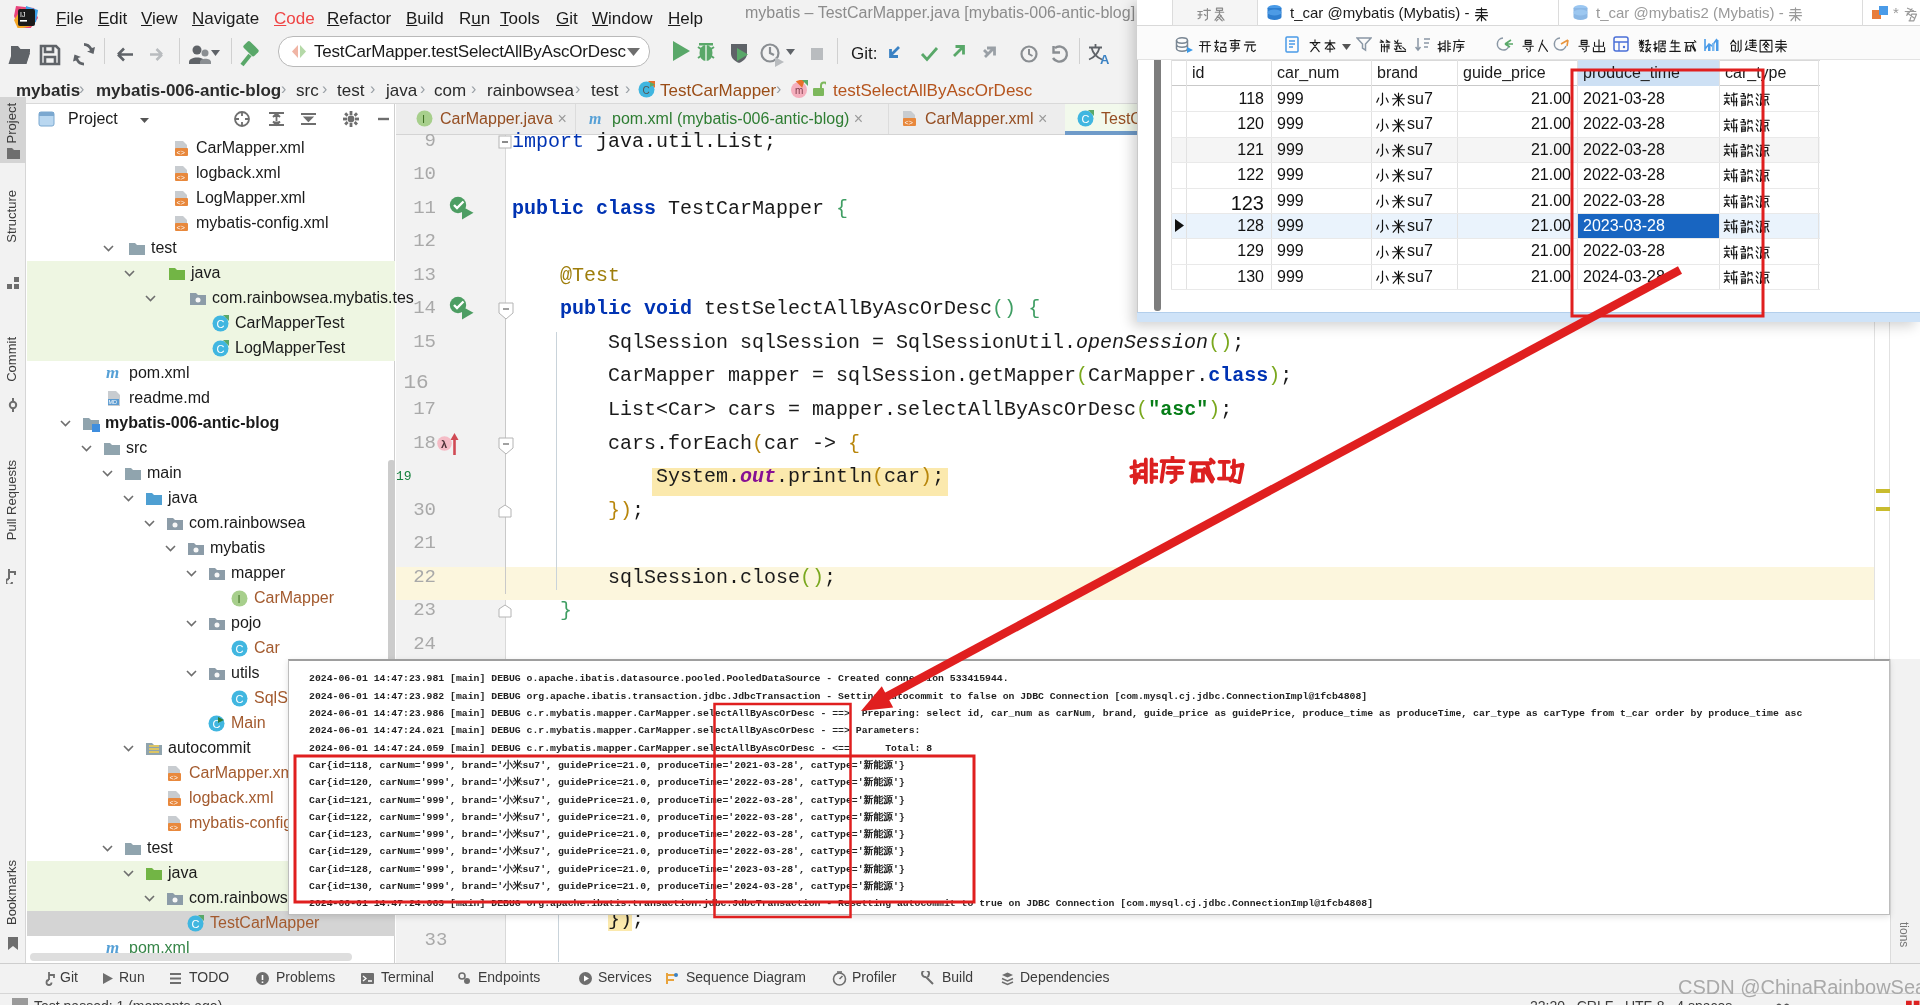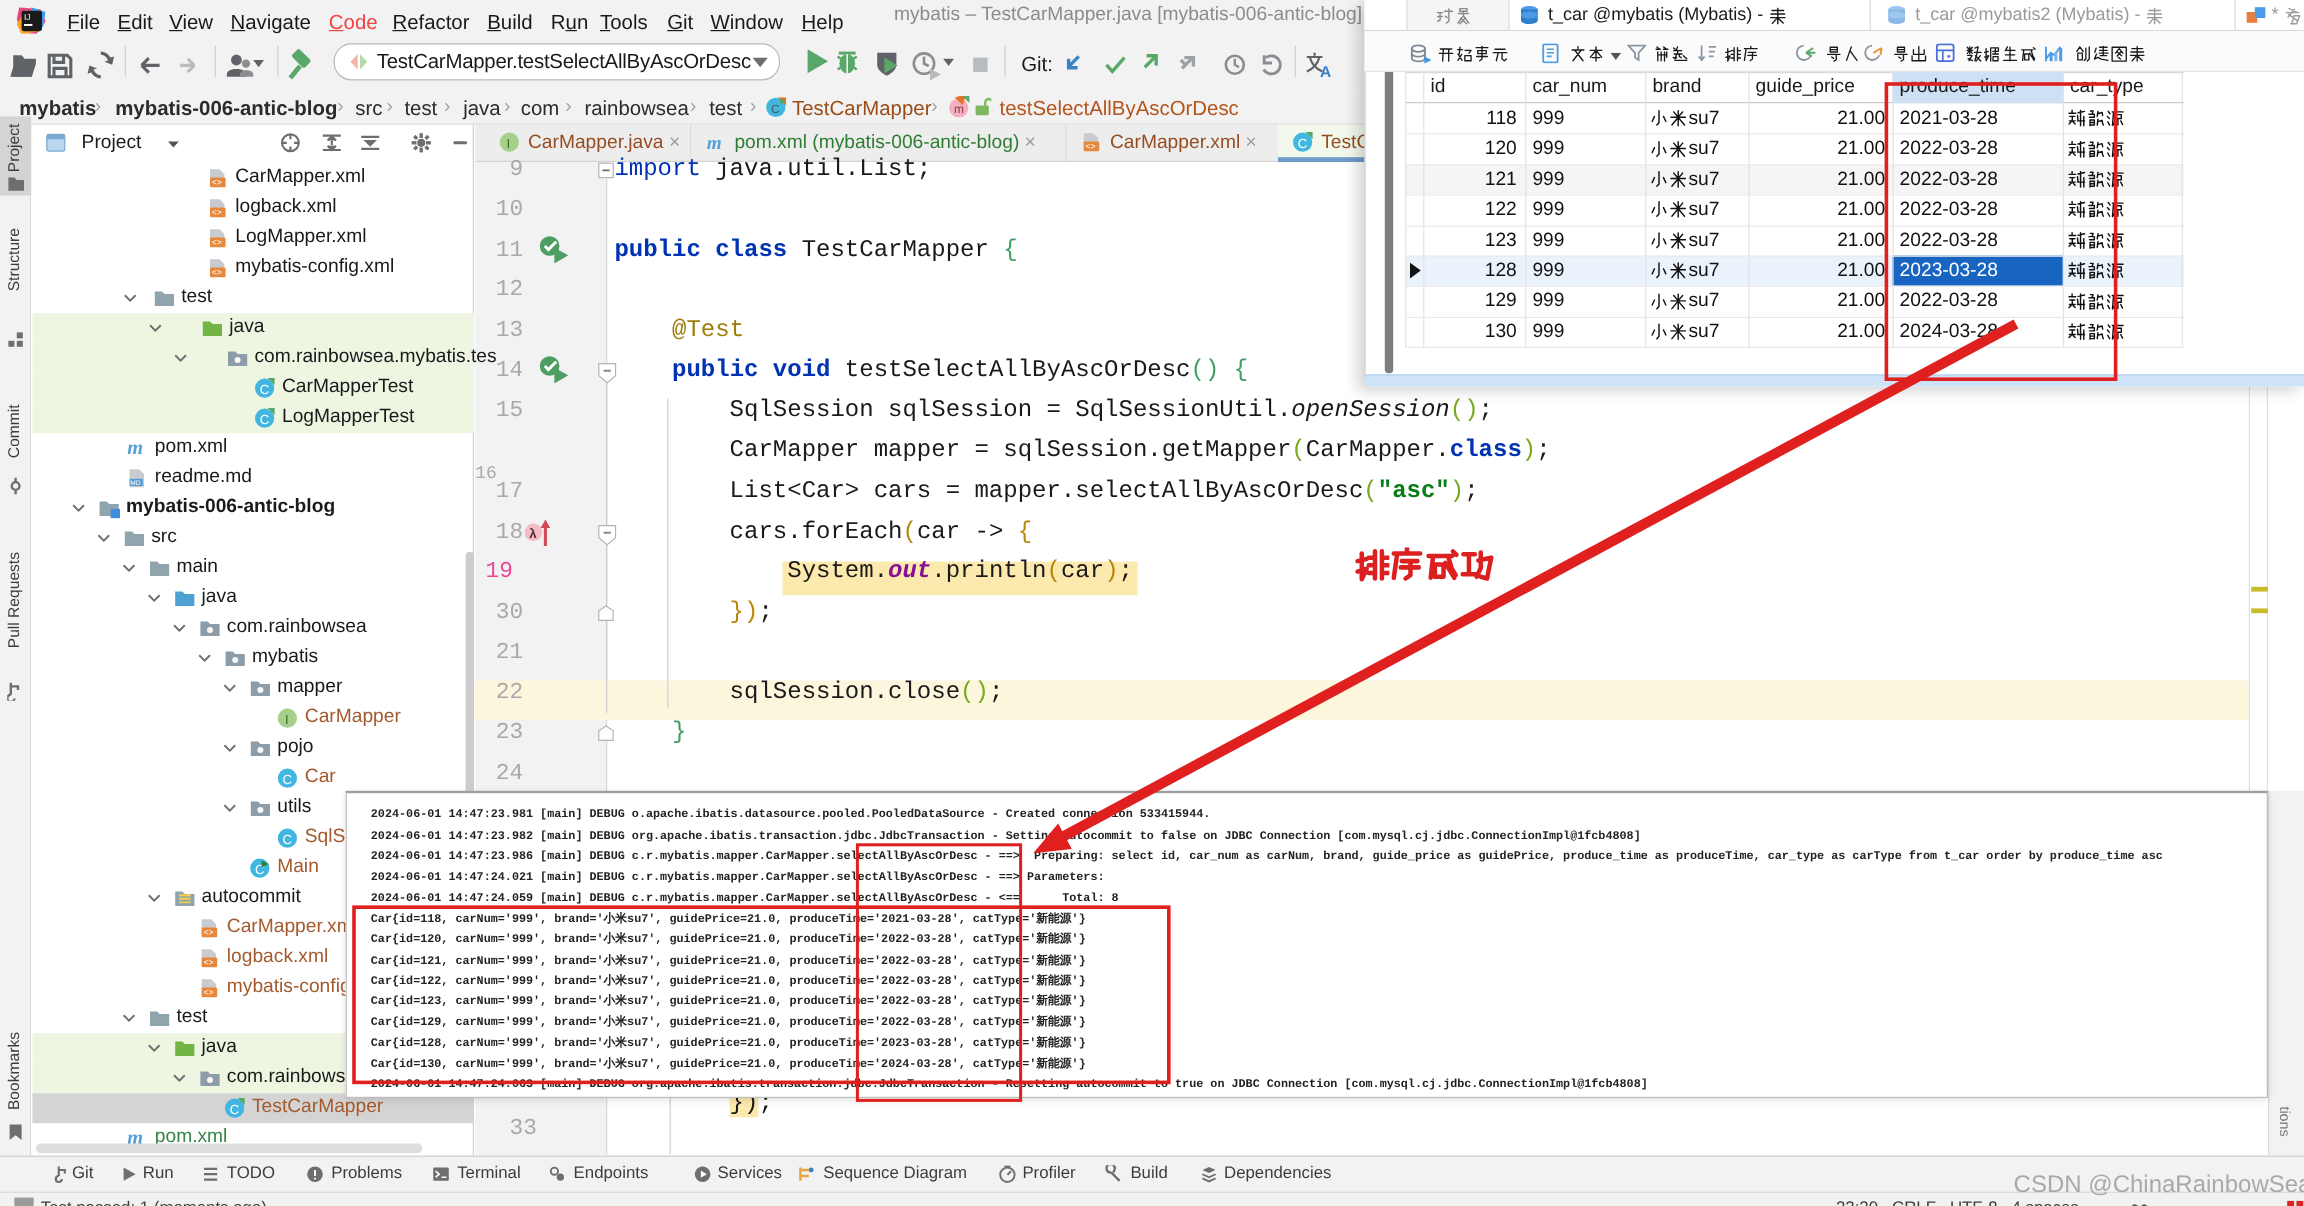--- a/index.html
+++ b/index.html
@@ -568,24 +568,24 @@
 <div class="ab" style="left:652px;top:468.1px;width:296px;height:27.5px;background:#fbe9ad"></div>
 <div class="ab" style="left:556px;top:331.9px;width:1px;height:258.4px;background:#c9d3da"></div>
 <div class="ab" style="left:558px;top:915px;width:1px;height:47px;background:#c9d3da"></div>
 <div class="ab mono" style="left:396px;top:124.6px;width:40px;height:33.5px;line-height:33.5px;font-size:19px;color:#a9a9a9;text-align:right">9</div>
 <div class="ab mono" style="left:396px;top:158.1px;width:40px;height:33.5px;line-height:33.5px;font-size:19px;color:#a9a9a9;text-align:right">10</div>
 <div class="ab mono" style="left:396px;top:191.7px;width:40px;height:33.5px;line-height:33.5px;font-size:19px;color:#a9a9a9;text-align:right">11</div>
 <div class="ab mono" style="left:396px;top:225.2px;width:40px;height:33.5px;line-height:33.5px;font-size:19px;color:#a9a9a9;text-align:right">12</div>
 <div class="ab mono" style="left:396px;top:258.8px;width:40px;height:33.5px;line-height:33.5px;font-size:19px;color:#a9a9a9;text-align:right">13</div>
 <div class="ab mono" style="left:396px;top:292.4px;width:40px;height:33.5px;line-height:33.5px;font-size:19px;color:#a9a9a9;text-align:right">14</div>
 <div class="ab mono" style="left:396px;top:325.9px;width:40px;height:33.5px;line-height:33.5px;font-size:19px;color:#a9a9a9;text-align:right">15</div>
-<div class="ab mono" style="left:396px;top:378px;width:40px;height:33.5px;line-height:33.5px;font-size:15px;color:#a9a9a9;text-align:left">16</div>
+<div class="ab mono" style="left:396px;top:366px;width:40px;height:33.5px;line-height:33.5px;font-size:21px;color:#a9a9a9;text-align:center">16</div>
 <div class="ab mono" style="left:396px;top:393.0px;width:40px;height:33.5px;line-height:33.5px;font-size:19px;color:#a9a9a9;text-align:right">17</div>
 <div class="ab mono" style="left:396px;top:426.5px;width:40px;height:33.5px;line-height:33.5px;font-size:19px;color:#a9a9a9;text-align:right">18</div>
-<div class="ab mono" style="left:396px;top:460.1px;width:40px;height:33.5px;line-height:33.5px;font-size:19px;color:#ec4899;text-align:center">19</div>
+<div class="ab mono" style="left:396px;top:460.1px;width:40px;height:33.5px;line-height:33.5px;font-size:13px;color:#15803d;text-align:left">19</div>
 <div class="ab mono" style="left:396px;top:493.6px;width:40px;height:33.5px;line-height:33.5px;font-size:19px;color:#a9a9a9;text-align:right">30</div>
 <div class="ab mono" style="left:396px;top:527.2px;width:40px;height:33.5px;line-height:33.5px;font-size:19px;color:#a9a9a9;text-align:right">21</div>
 <div class="ab mono" style="left:396px;top:560.8px;width:40px;height:33.5px;line-height:33.5px;font-size:19px;color:#a9a9a9;text-align:right">22</div>
 <div class="ab mono" style="left:396px;top:594.3px;width:40px;height:33.5px;line-height:33.5px;font-size:19px;color:#a9a9a9;text-align:right">23</div>
 <div class="ab mono" style="left:396px;top:627.8px;width:40px;height:33.5px;line-height:33.5px;font-size:19px;color:#a9a9a9;text-align:right">24</div>
 <div class="ab mono" style="left:416px;top:926px;width:40px;height:28px;line-height:28px;font-size:19px;color:#a9a9a9;text-align:center">33</div>
 <div class="ab" style="left:449px;top:195.7px"><svg width="26" height="26" viewBox="0 0 26 26">
       <circle cx="9" cy="9" r="8.2" fill="#4d9e63"></circle>
       <path d="M5 9 l3 3 6.5 -6.5" stroke="#fff" stroke-width="2.4" fill="none"></path>
       <polygon points="13,10.5 24.5,16.8 13,23.5" fill="#4d9e63"></polygon>
@@ -900,21 +900,21 @@
     </svg>su7</div>
 <div class="ab" style="left:1457px;top:166.2px;width:114px;font-size:16px;color:#111;text-align:right">21.00</div>
 <div class="ab" style="left:1583px;top:166.2px;font-size:16px;color:#111">2022-03-28</div>
 <div class="ab" style="left:1723px;top:166.2px;font-size:16px;color:#111"><svg class="hz" style="width:15px;height:15px;margin:0 1px 0px 0" viewBox="0 0 100 100">
       <use href="#g-xin"></use>
     </svg><svg class="hz" style="width:15px;height:15px;margin:0 1px 0px 0" viewBox="0 0 100 100">
       <use href="#g-neng"></use>
     </svg><svg class="hz" style="width:15px;height:15px;margin:0 1px 0px 0" viewBox="0 0 100 100">
       <use href="#g-yuan"></use>
     </svg></div>
-<div class="ab" style="left:1186px;top:191.6px;width:78px;font-size:16px;color:#111;text-align:right">123</div>
+<div class="ab" style="left:1186px;top:191.6px;width:78px;font-size:20px;color:#111;text-align:right">123</div>
 <div class="ab" style="left:1277px;top:191.6px;font-size:16px;color:#111">999</div>
 <div class="ab" style="left:1375px;top:191.6px;font-size:16px;color:#111;white-space:nowrap"><svg class="hz" style="width:15px;height:15px;margin:0 1px 0px 0" viewBox="0 0 100 100">
       <use href="#g-xiao"></use>
     </svg><svg class="hz" style="width:15px;height:15px;margin:0 1px 0px 0" viewBox="0 0 100 100">
       <use href="#g-mi"></use>
     </svg>su7</div>
 <div class="ab" style="left:1457px;top:191.6px;width:114px;font-size:16px;color:#111;text-align:right">21.00</div>
 <div class="ab" style="left:1583px;top:191.6px;font-size:16px;color:#111">2022-03-28</div>
 <div class="ab" style="left:1723px;top:191.6px;font-size:16px;color:#111"><svg class="hz" style="width:15px;height:15px;margin:0 1px 0px 0" viewBox="0 0 100 100">
       <use href="#g-xin"></use>

